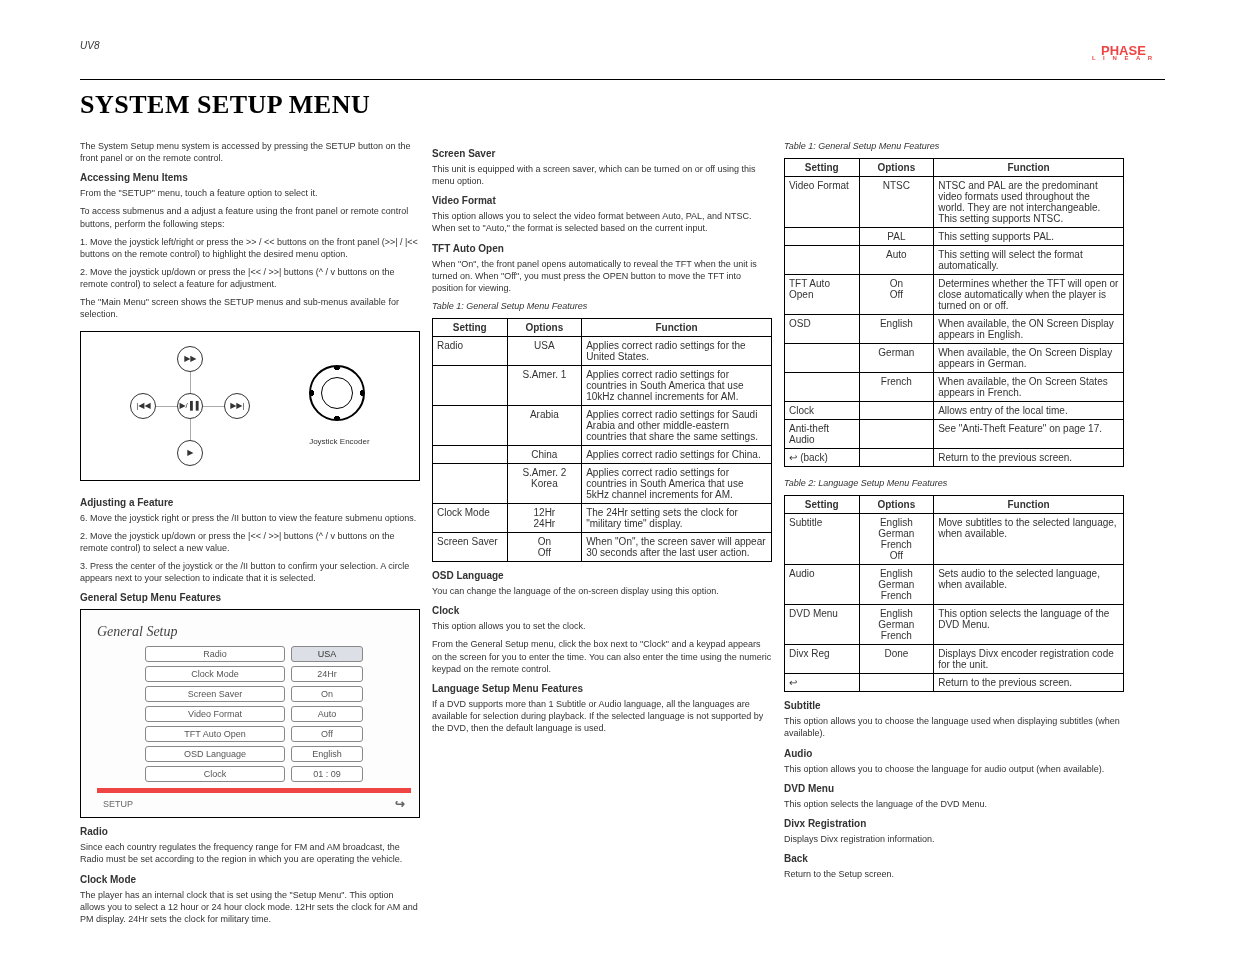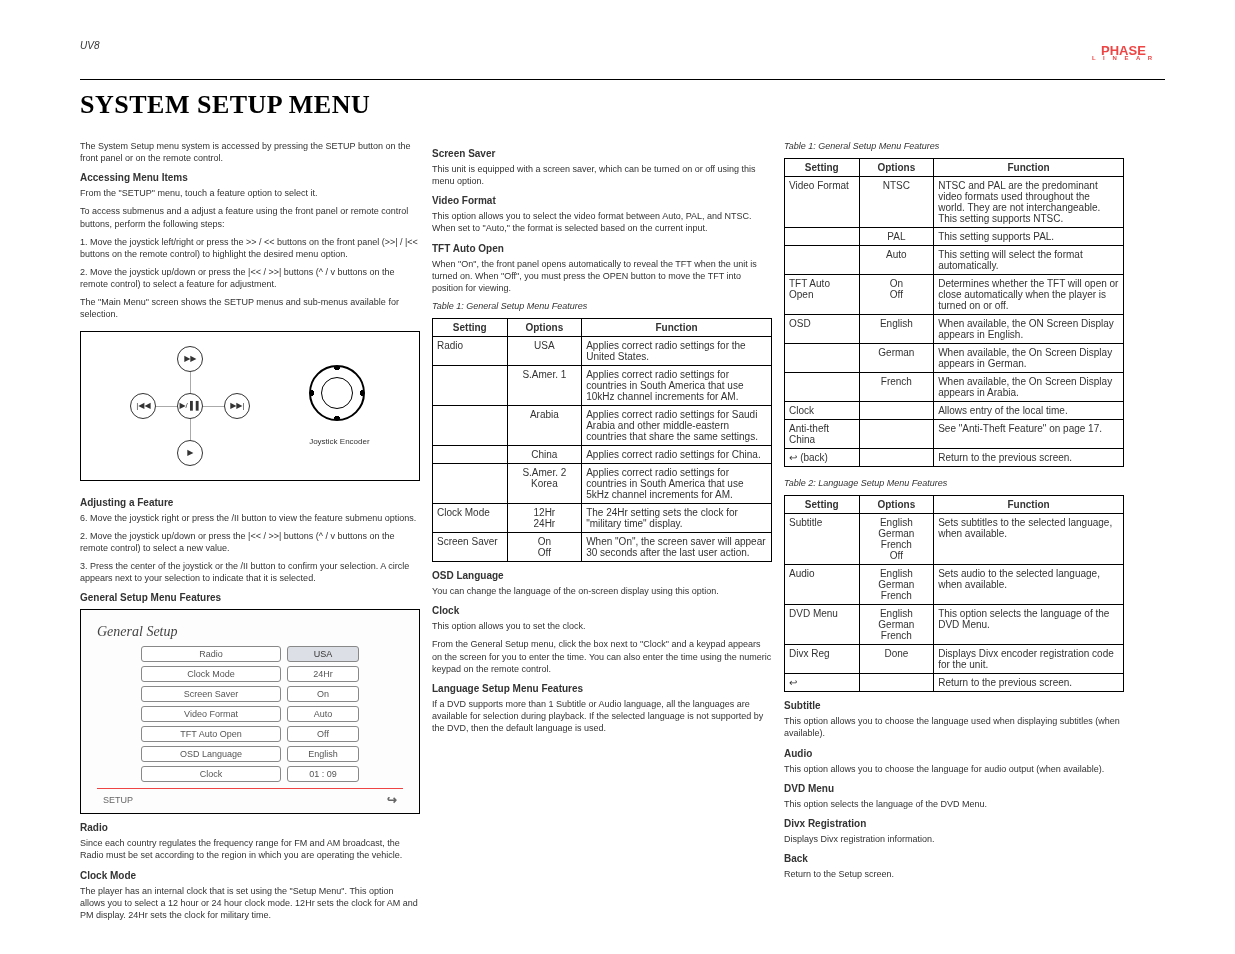--- a/index.html
+++ b/index.html
@@ -113,21 +113,21 @@
       radial-gradient(circle at 50% 0, #000 3px, transparent 3px),
       radial-gradient(circle at 50% 100%, #000 3px, transparent 3px),
       radial-gradient(circle at 0 50%, #000 3px, transparent 3px),
       radial-gradient(circle at 100% 50%, #000 3px, transparent 3px);
   }
 
   
   .osd {
     border: 1px solid #000;
     background: #fdfdfd;
-    padding: 14px 16px 6px 16px;
+    padding: 14px 8px 6px 16px;
     margin-top: 6px;
   }
   .osd-title {
     font-style: italic;
     font-family: Georgia, 'Times New Roman', serif;
     font-size: 14px;
     color: #444;
     margin-bottom: 6px;
   }
   .osd-row {
@@ -142,21 +142,21 @@
     font-size: 9px;
     padding: 2px 0;
     text-align: center;
     background: #fff;
     color: #555;
   }
   .osd-cell.label { width: 140px; }
   .osd-cell.val { width: 72px; }
   .osd-cell.sel { background: #dcdfe6; color: #333; font-weight: 500; }
   .osd-foot {
-    border-top: 1px solid #ef4444;
+    border-top: 5px solid #ef4444;
     margin-top: 6px;
     padding: 4px 6px 0 6px;
     display: flex;
     justify-content: space-between;
     align-items: center;
     color: #666;
   }
 
   
   table.opts {
@@ -389,29 +389,29 @@
             <td>When available, the ON Screen Display appears in English.</td>
           </tr>
           <tr>
             <td></td>
             <td class="center" style="white-space: pre-line;">German</td>
             <td>When available, the On Screen Display appears in German.</td>
           </tr>
           <tr>
             <td></td>
             <td class="center" style="white-space: pre-line;">French</td>
-            <td>When available, the On Screen Display appears in Arabia.</td>
+            <td>When available, the On Screen States appears in French.</td>
           </tr>
           <tr>
             <td>Clock</td>
             <td class="center" style="white-space: pre-line;"></td>
             <td>Allows entry of the local time.</td>
           </tr>
           <tr>
-            <td>Anti-theft China</td>
+            <td>Anti-theft Audio</td>
             <td class="center" style="white-space: pre-line;"></td>
             <td>See "Anti-Theft Feature" on page 17.</td>
           </tr>
           <tr>
             <td>↩ (back)</td>
             <td class="center" style="white-space: pre-line;"></td>
             <td>Return to the previous screen.</td>
           </tr>
         </tbody>
     </table>
@@ -428,21 +428,21 @@
         <tr>
           <th>Setting</th>
           <th>Options</th>
           <th>Function</th>
         </tr>
       </thead>
       <tbody id="tbody3">
           <tr>
             <td>Subtitle</td>
             <td class="center" style="white-space: pre-line;">English<br>German<br>French<br>Off</td>
-            <td>Sets subtitles to the selected language, when available.</td>
+            <td>Move subtitles to the selected language, when available.</td>
           </tr>
           <tr>
             <td>Audio</td>
             <td class="center" style="white-space: pre-line;">English<br>German<br>French</td>
             <td>Sets audio to the selected language, when available.</td>
           </tr>
           <tr>
             <td>DVD Menu</td>
             <td class="center" style="white-space: pre-line;">English<br>German<br>French</td>
             <td>This option selects the language of the DVD Menu.</td>

